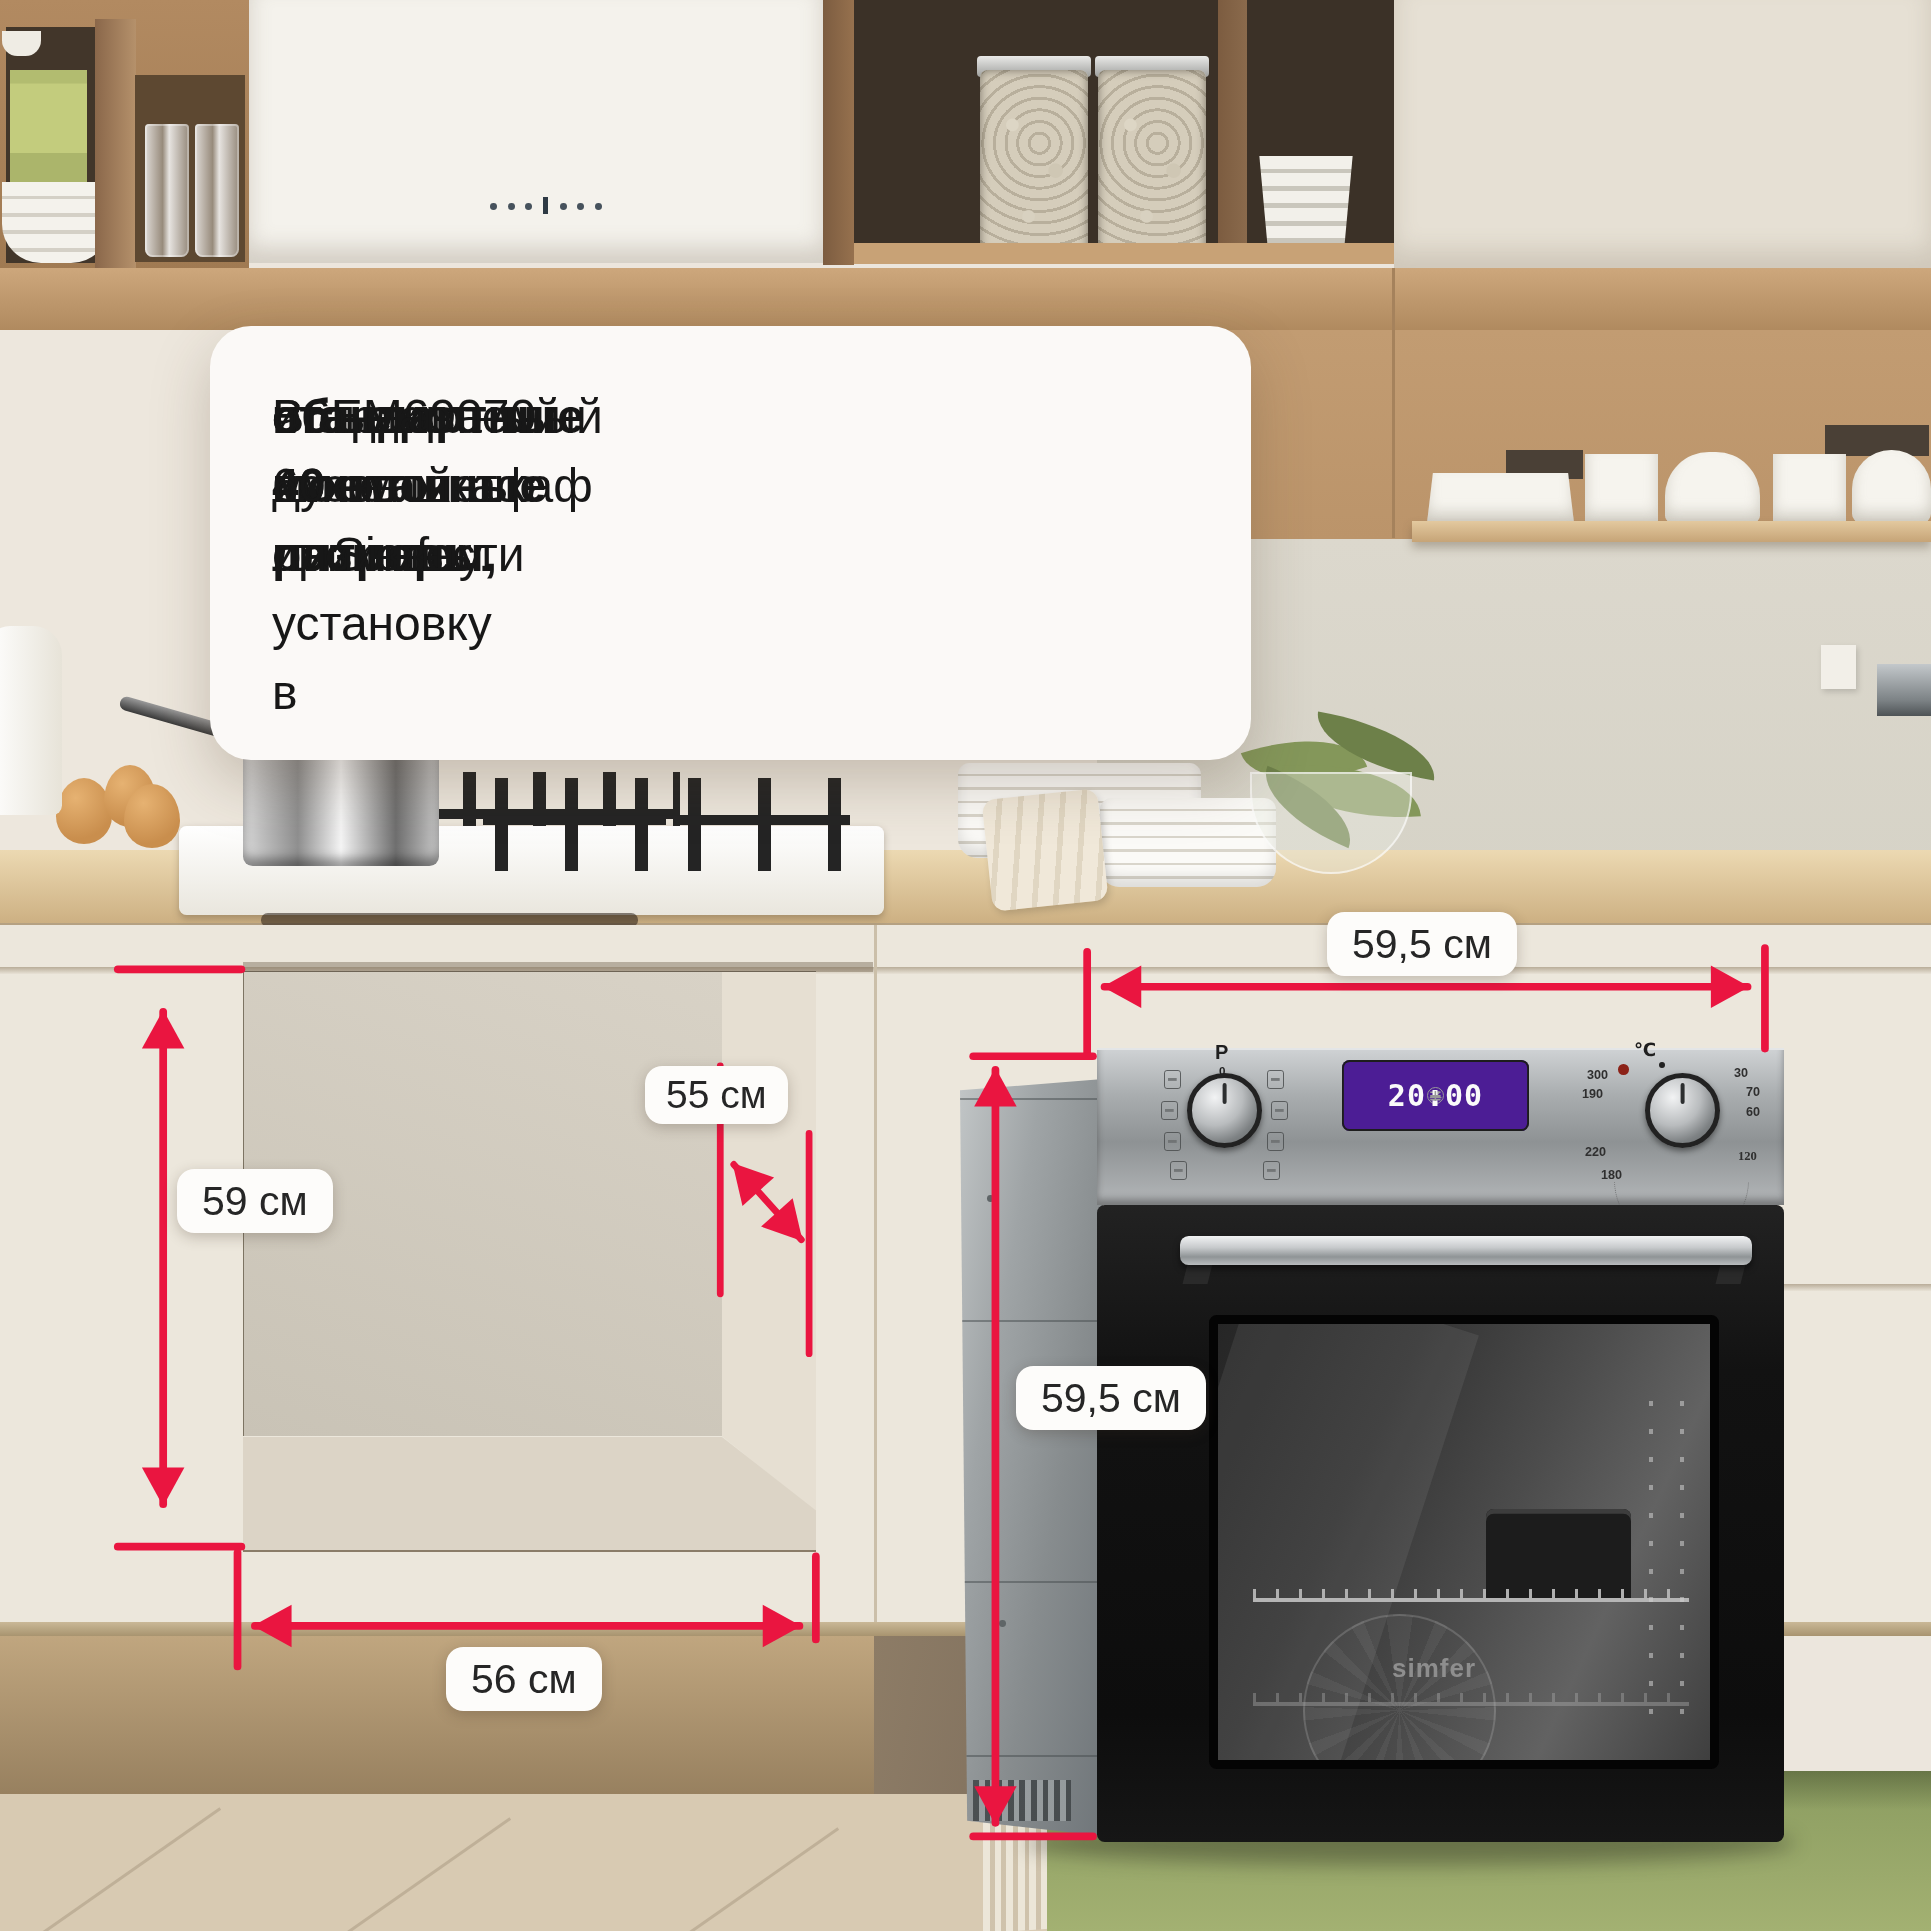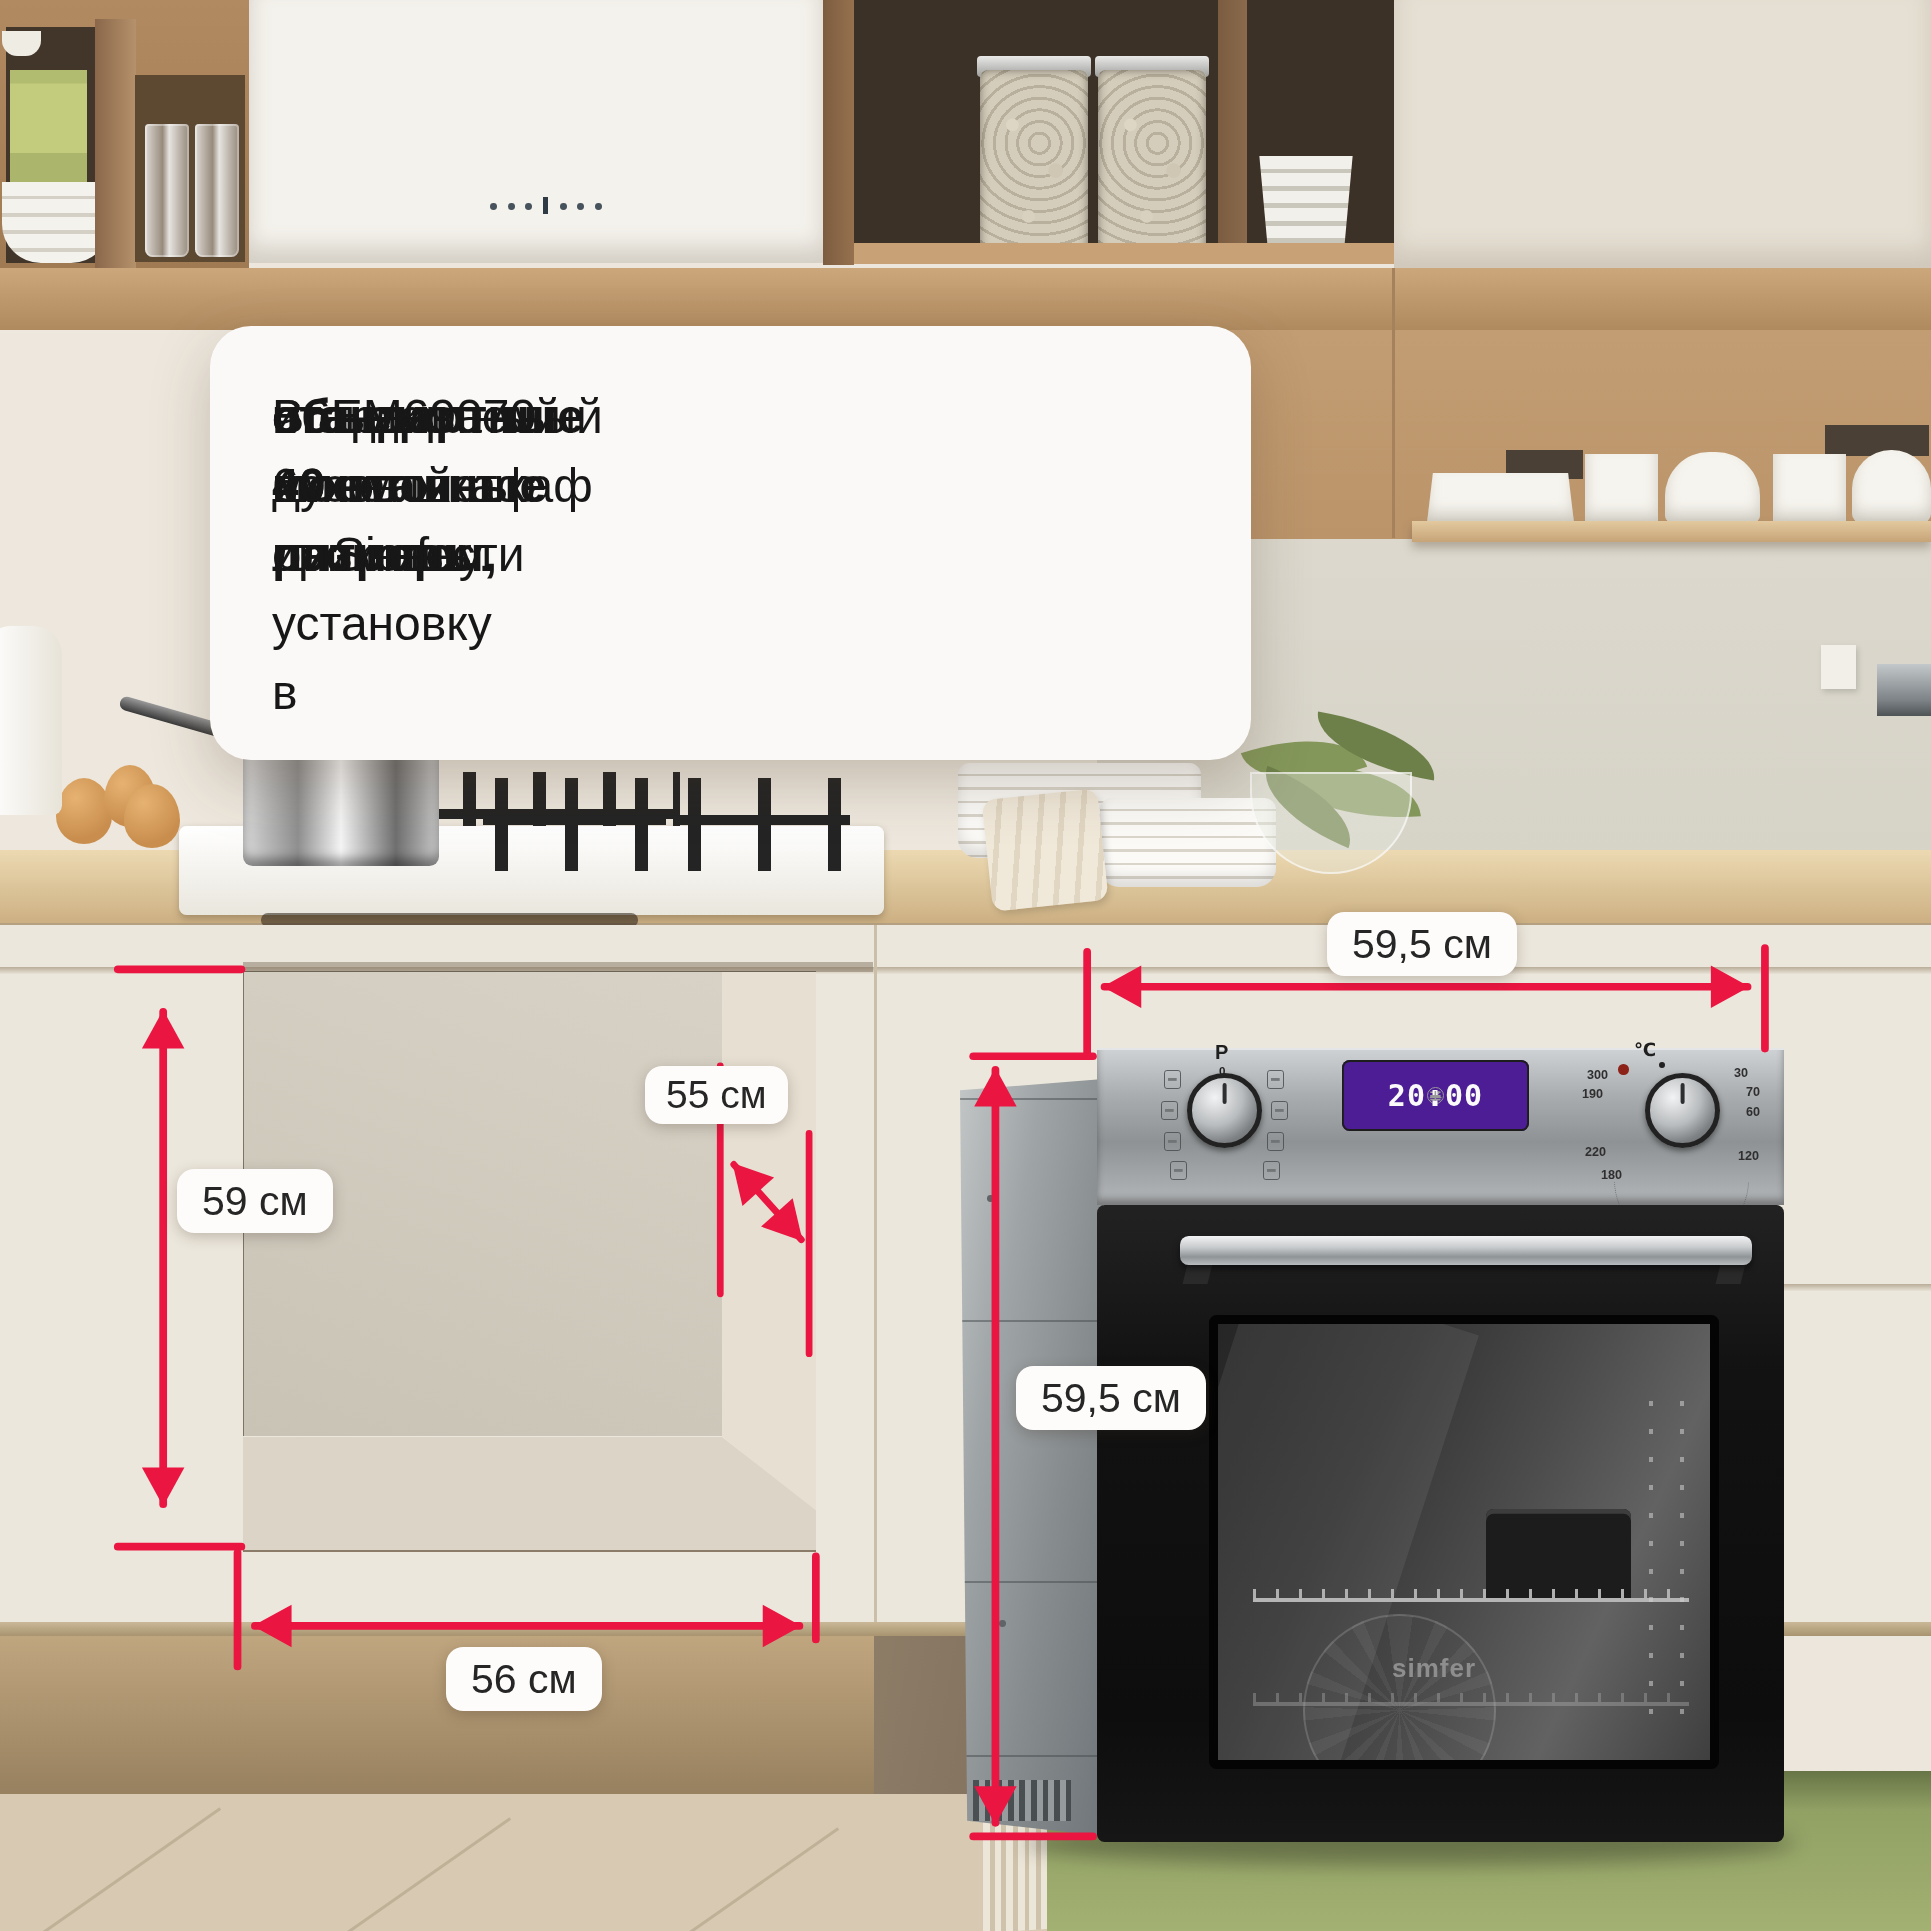--- a/index.html
+++ b/index.html
@@ -289,21 +289,21 @@
     <span class="disp-ico">–</span>
     <span class="disp-ico">+</span>
   </div>
   <span class="panel-txt" style="left:1634px;top:1039px;font-size:18.3px;">℃</span>
   <div class="red-dot"></div>
   <div class="blk-dot"></div>
   <div class="dial-arc"></div>
   <span class="temp" style="left:1734px;top:1066px;">30</span>
   <span class="temp" style="left:1746px;top:1085px;">70</span>
   <span class="temp" style="left:1746px;top:1105px;">60</span>
-  <span class="temp" style="left:1738px;top:1149px;">120</span>
+  <span class="temp" style="left:1738px;top:1149px;font-family:Liberation Serif, serif;">120</span>
   <span class="temp" style="left:1601px;top:1168px;">180</span>
   <span class="temp" style="left:1585px;top:1145px;">220</span>
   <span class="temp" style="left:1582px;top:1087px;">190</span>
   <span class="temp" style="left:1587px;top:1068px;">300</span>
   <div class="knob" style="left:1645px;top:1073px;"></div>
   <div class="oven-door"></div>
   <div class="handle-mount" style="left:1188px;"></div>
   <div class="handle-mount" style="left:1721px;"></div>
   <div class="handle"></div>
   <div class="oven-window">

